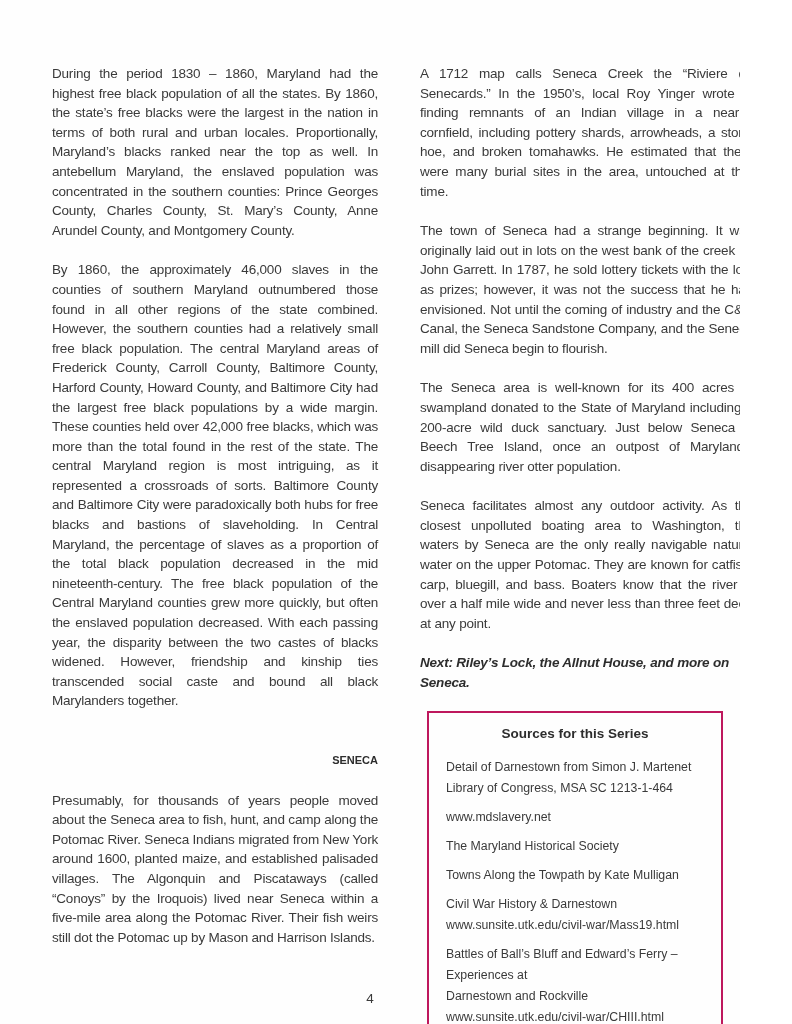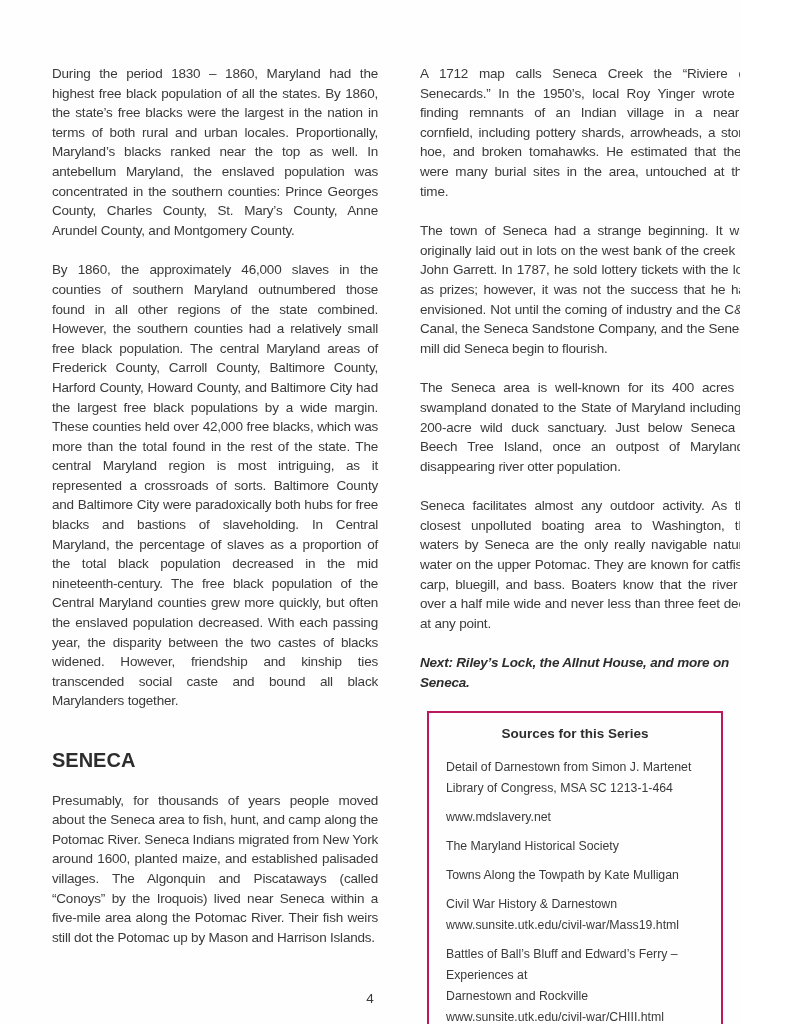--- a/index.html
+++ b/index.html
@@ -17,25 +17,25 @@
     top: 64px;
     font-size: 13.5px;
     line-height: 19.6px;
     letter-spacing: -0.2px;
     text-align: justify;
   }
   .col-left  { left: 52px;  width: 326px; }
   .col-right { left: 420px; width: 333px; }
   .col p { margin: 0 0 20px 0; }
   .section-heading {
-    font-size: 20px;
+    font-size: 11px;
     font-weight: bold;
     color: #2d2d2d;
     letter-spacing: 0;
-    text-align: left;
+    text-align: right;
     margin: 40px 0 20px 0;
   }
   .next-teaser {
     font-weight: bold;
     font-style: italic;
     color: #2d2d2d;
     text-align: left;
     margin: 0 0 18px 0;
   }
   .sources-box {

